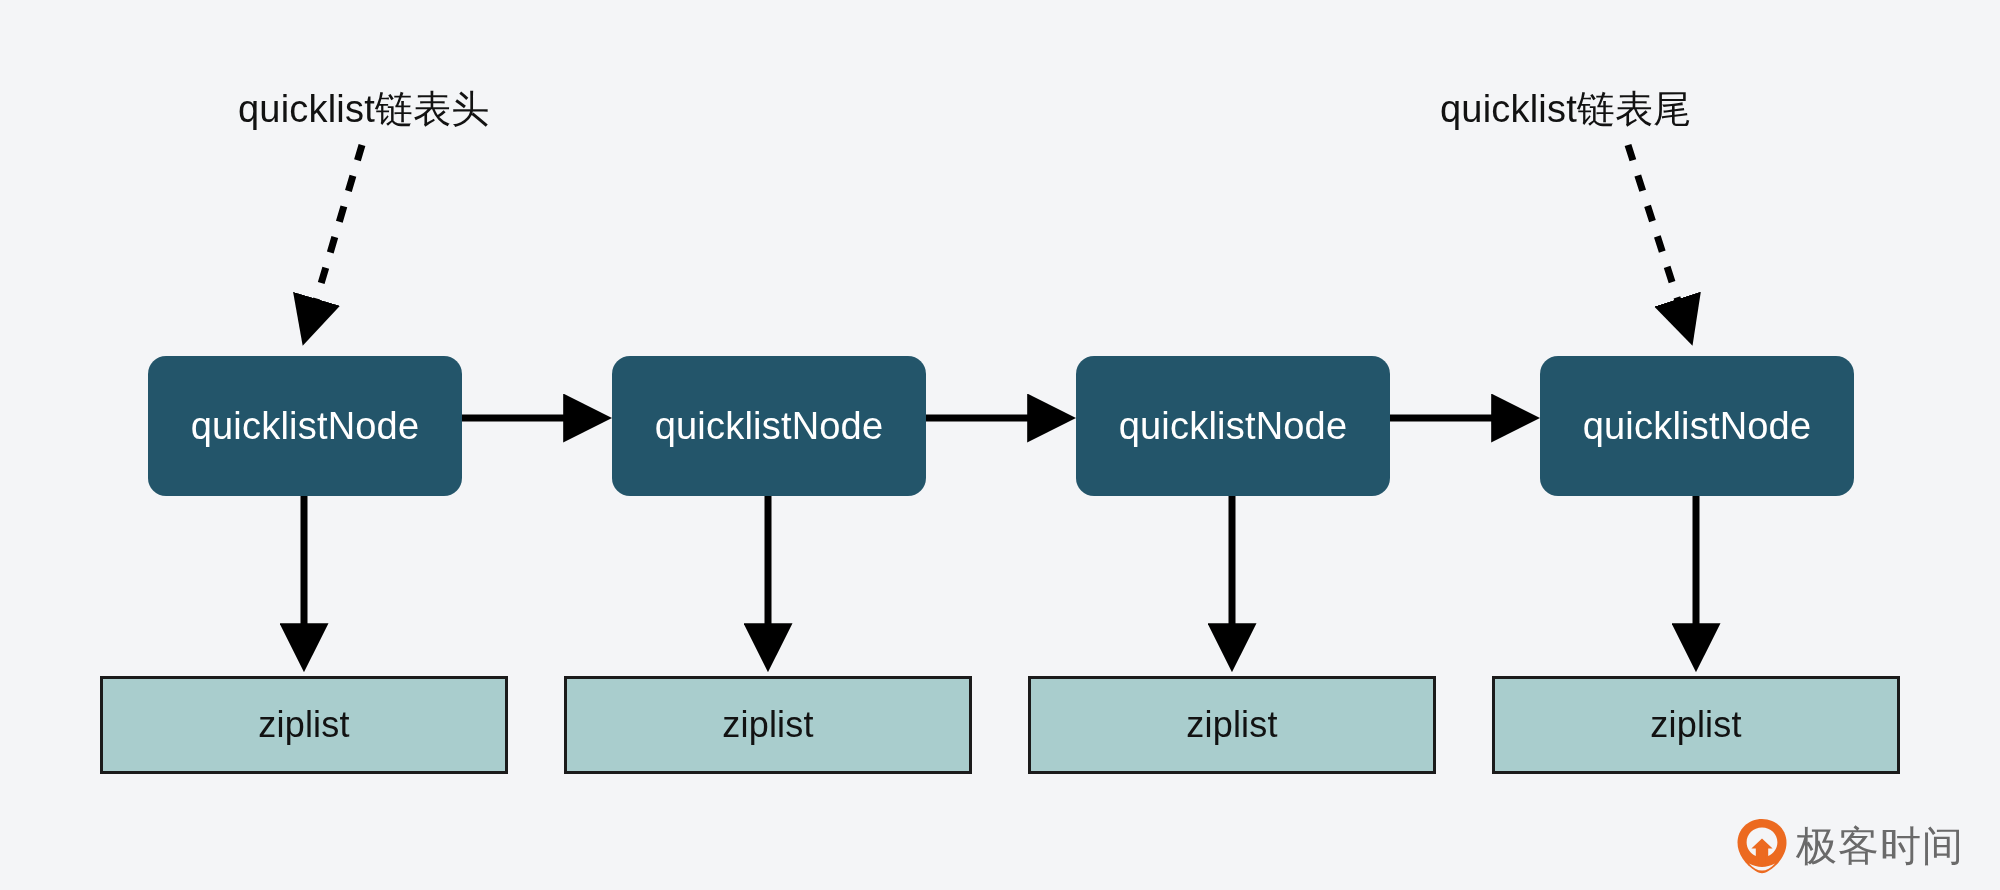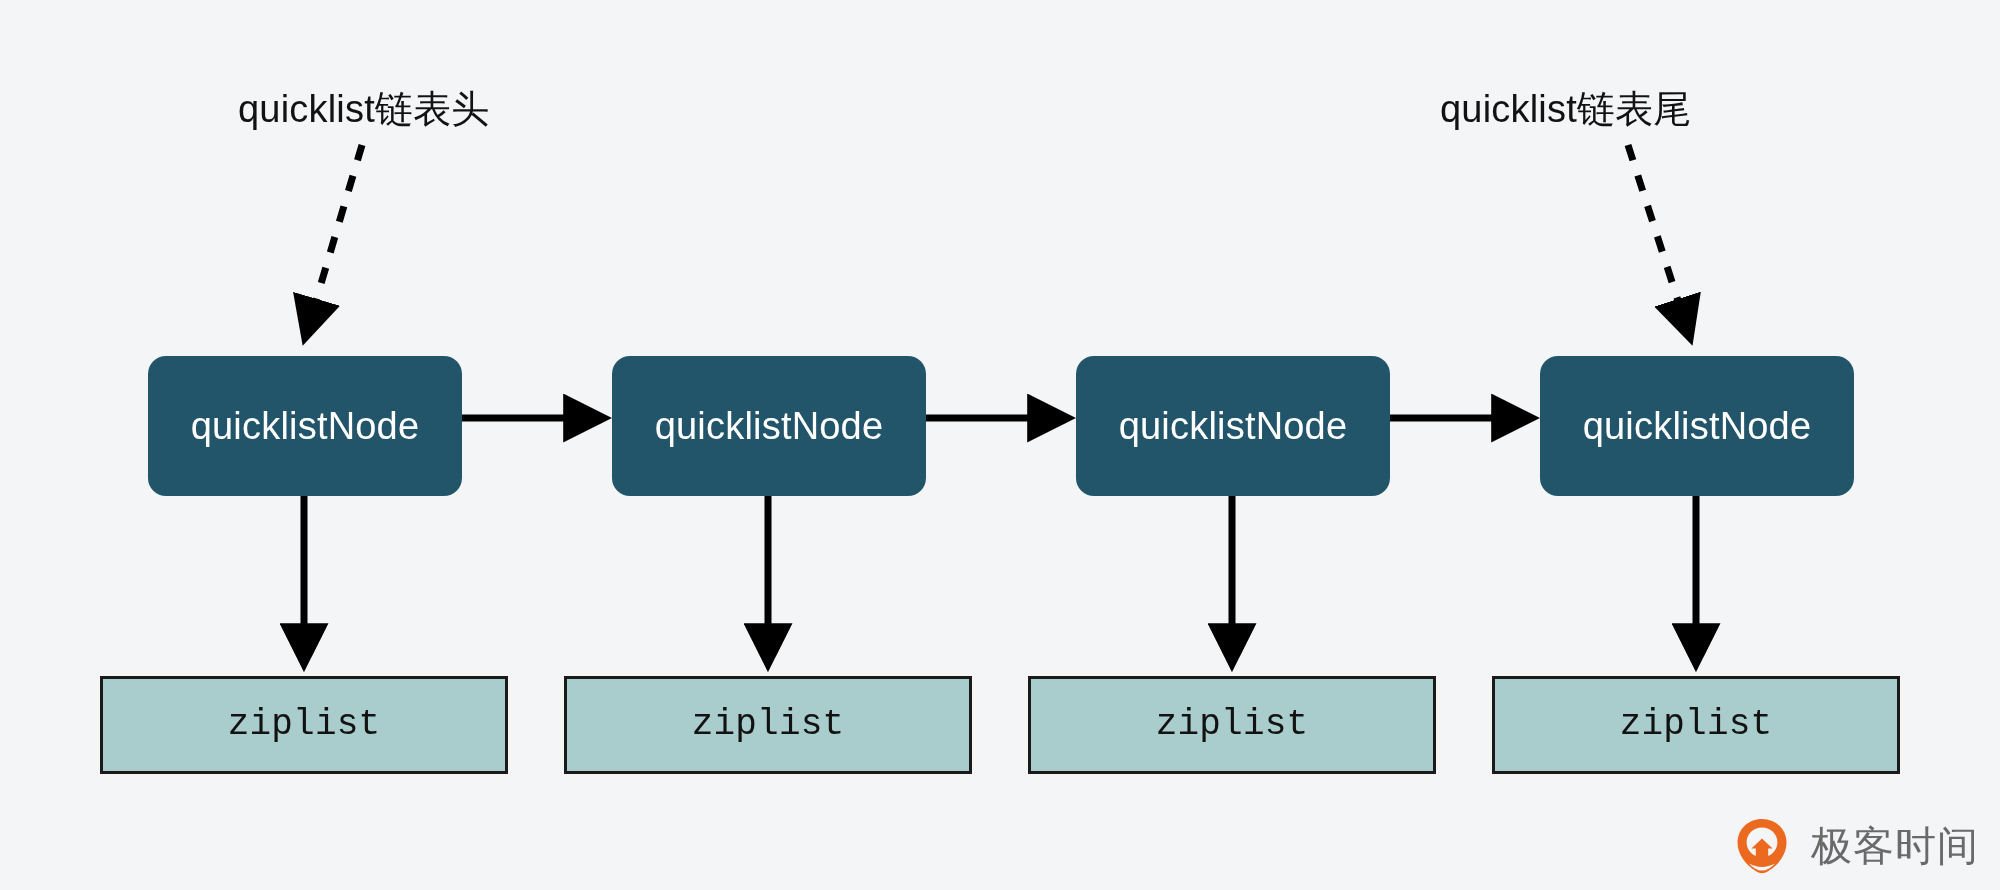--- a/index.html
+++ b/index.html
@@ -59,37 +59,36 @@
   .zip-box {
     position: absolute;
     width: 408px;
     height: 98px;
     background: #a9cdcd;
     border: 3px solid #1b1b1b;
     box-sizing: border-box;
     display: flex;
     align-items: center;
     justify-content: center;
-    font-family: Liberation Mono, monospace;
   }
   .zip-box .zip-text {
     color: #121212;
     font-size: 36px;
     line-height: 1;
     white-space: nowrap;
     letter-spacing: 0.2px;
   }
 
   .watermark {
     position: absolute;
     left: 1736px;
     top: 818px;
     display: flex;
     align-items: center;
-    gap: 23px;
+    gap: 8px;
   }
   .watermark .wm-mark {
     width: 52px;
     height: 56px;
     flex: none;
   }
   .watermark .wm-text {
     font-size: 41px;
     line-height: 1;
     color: #6a6a6a;

